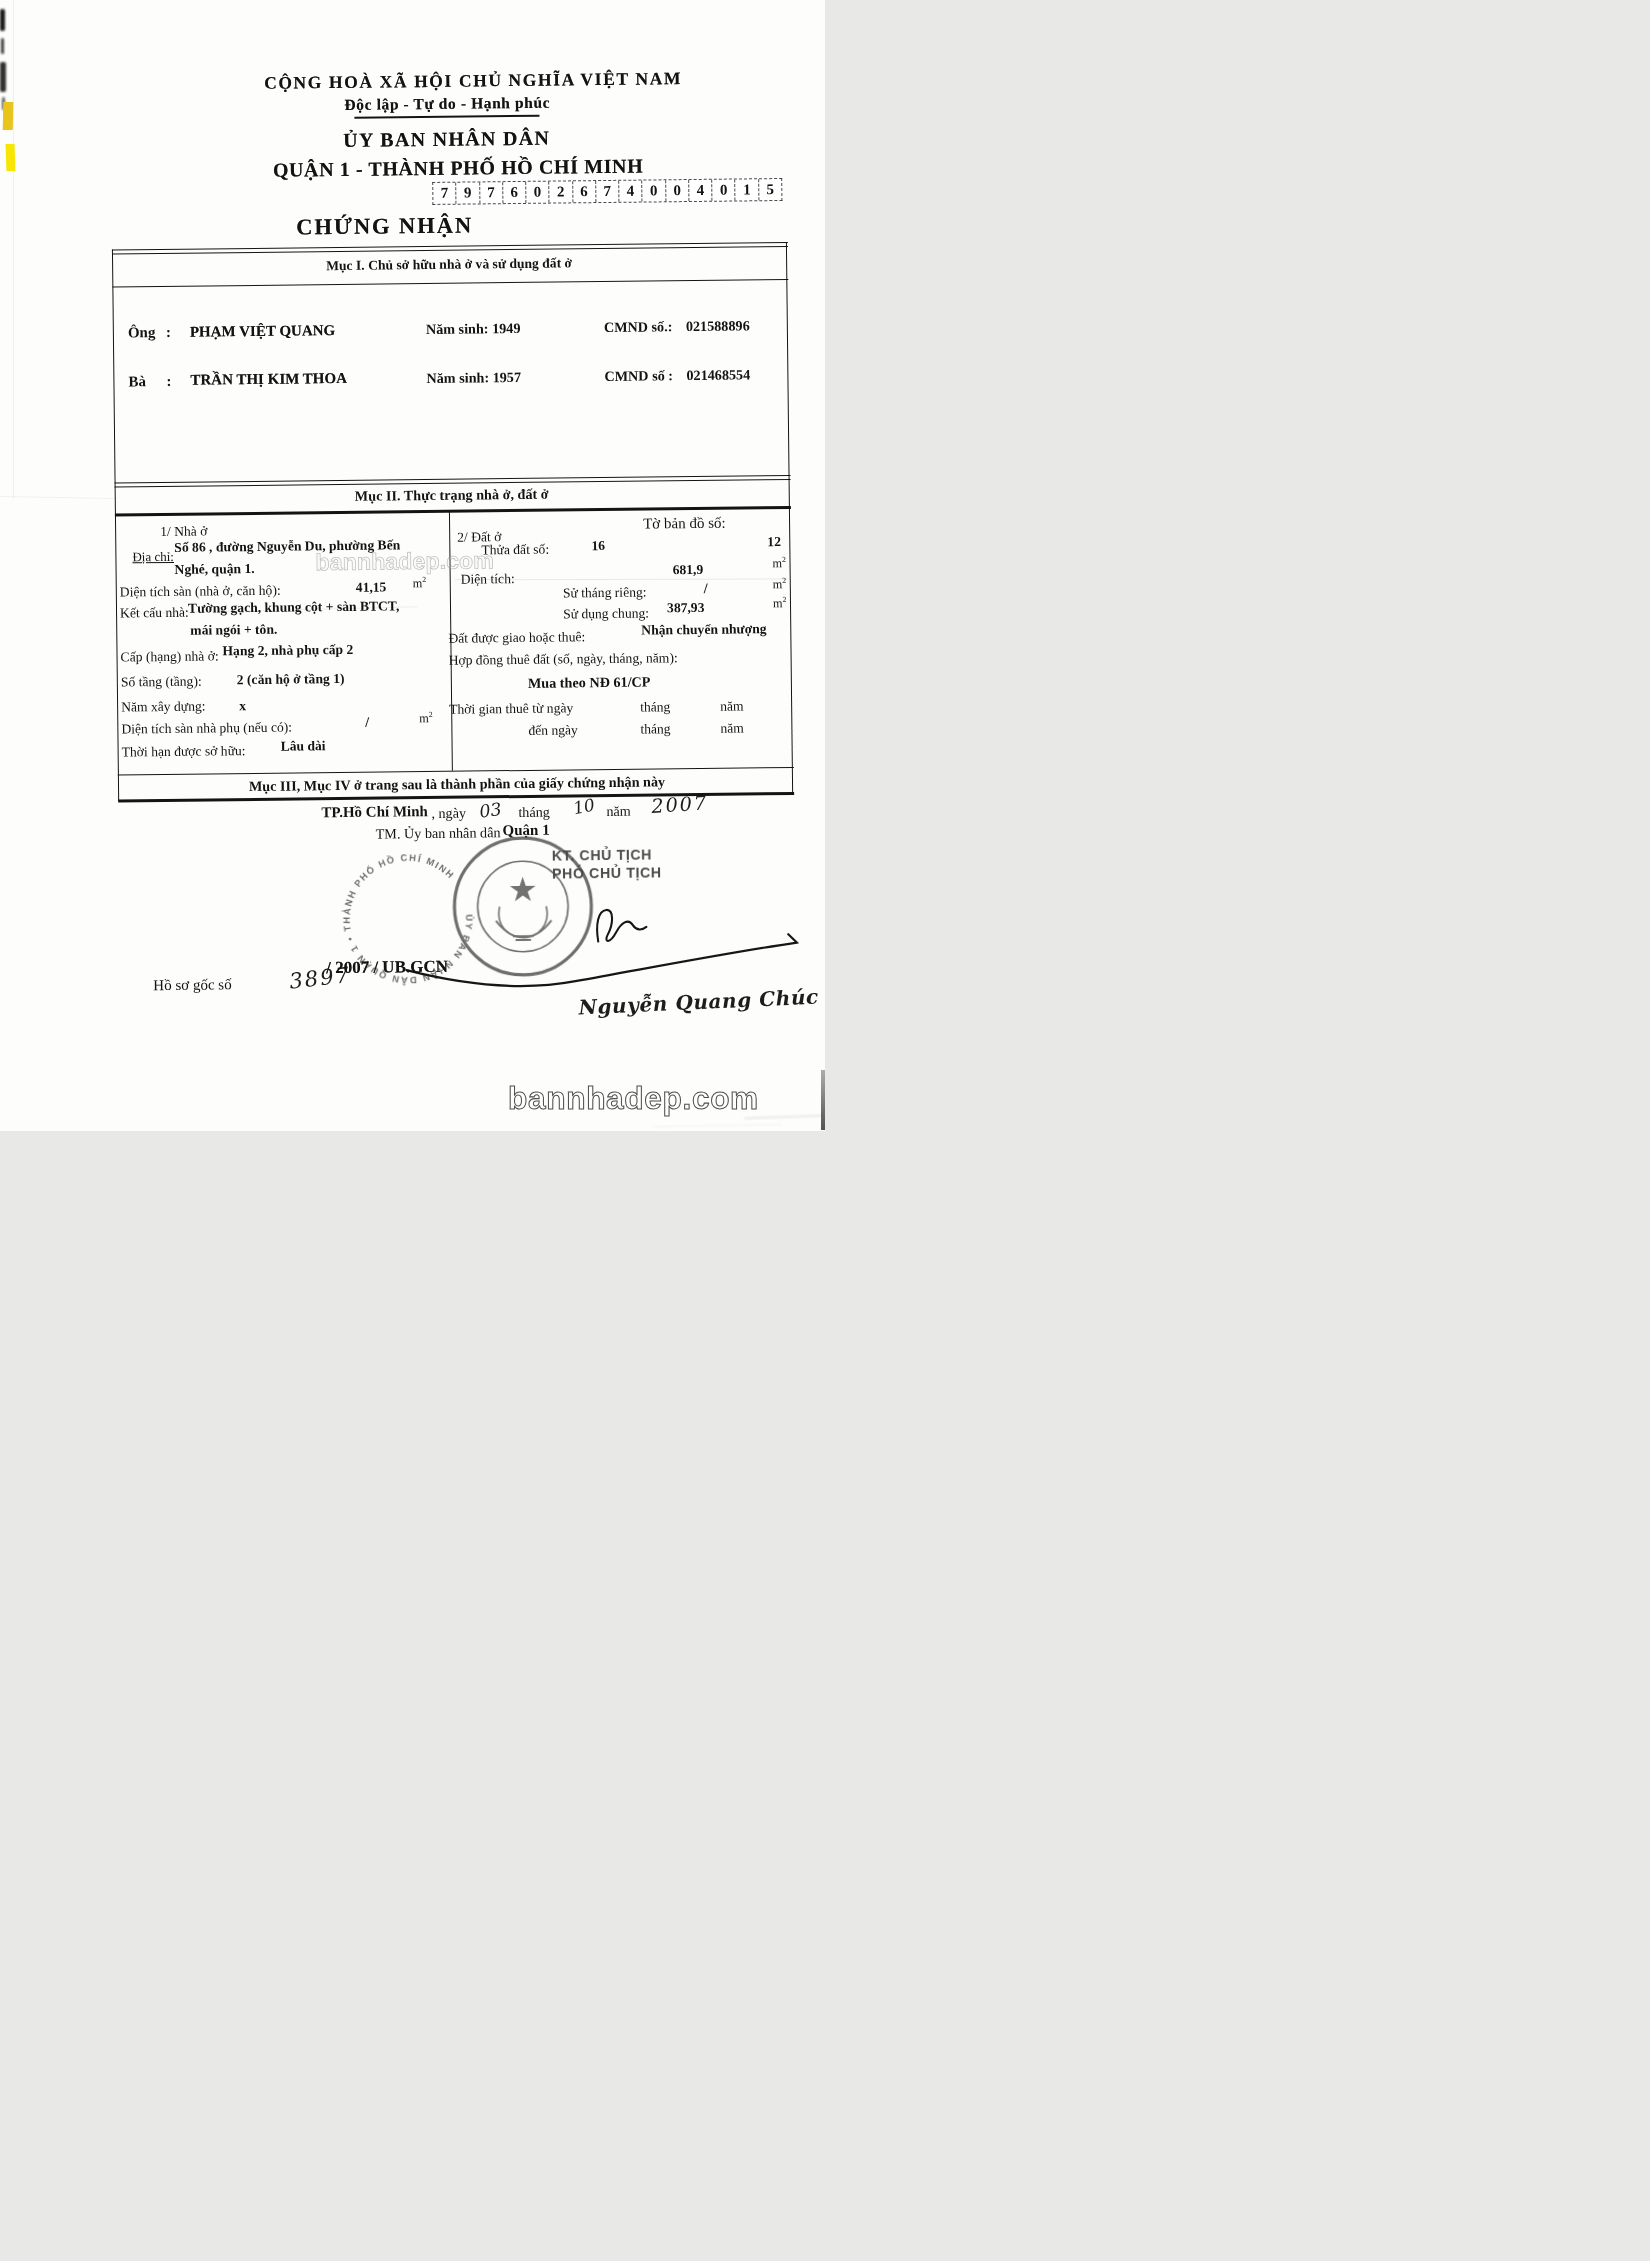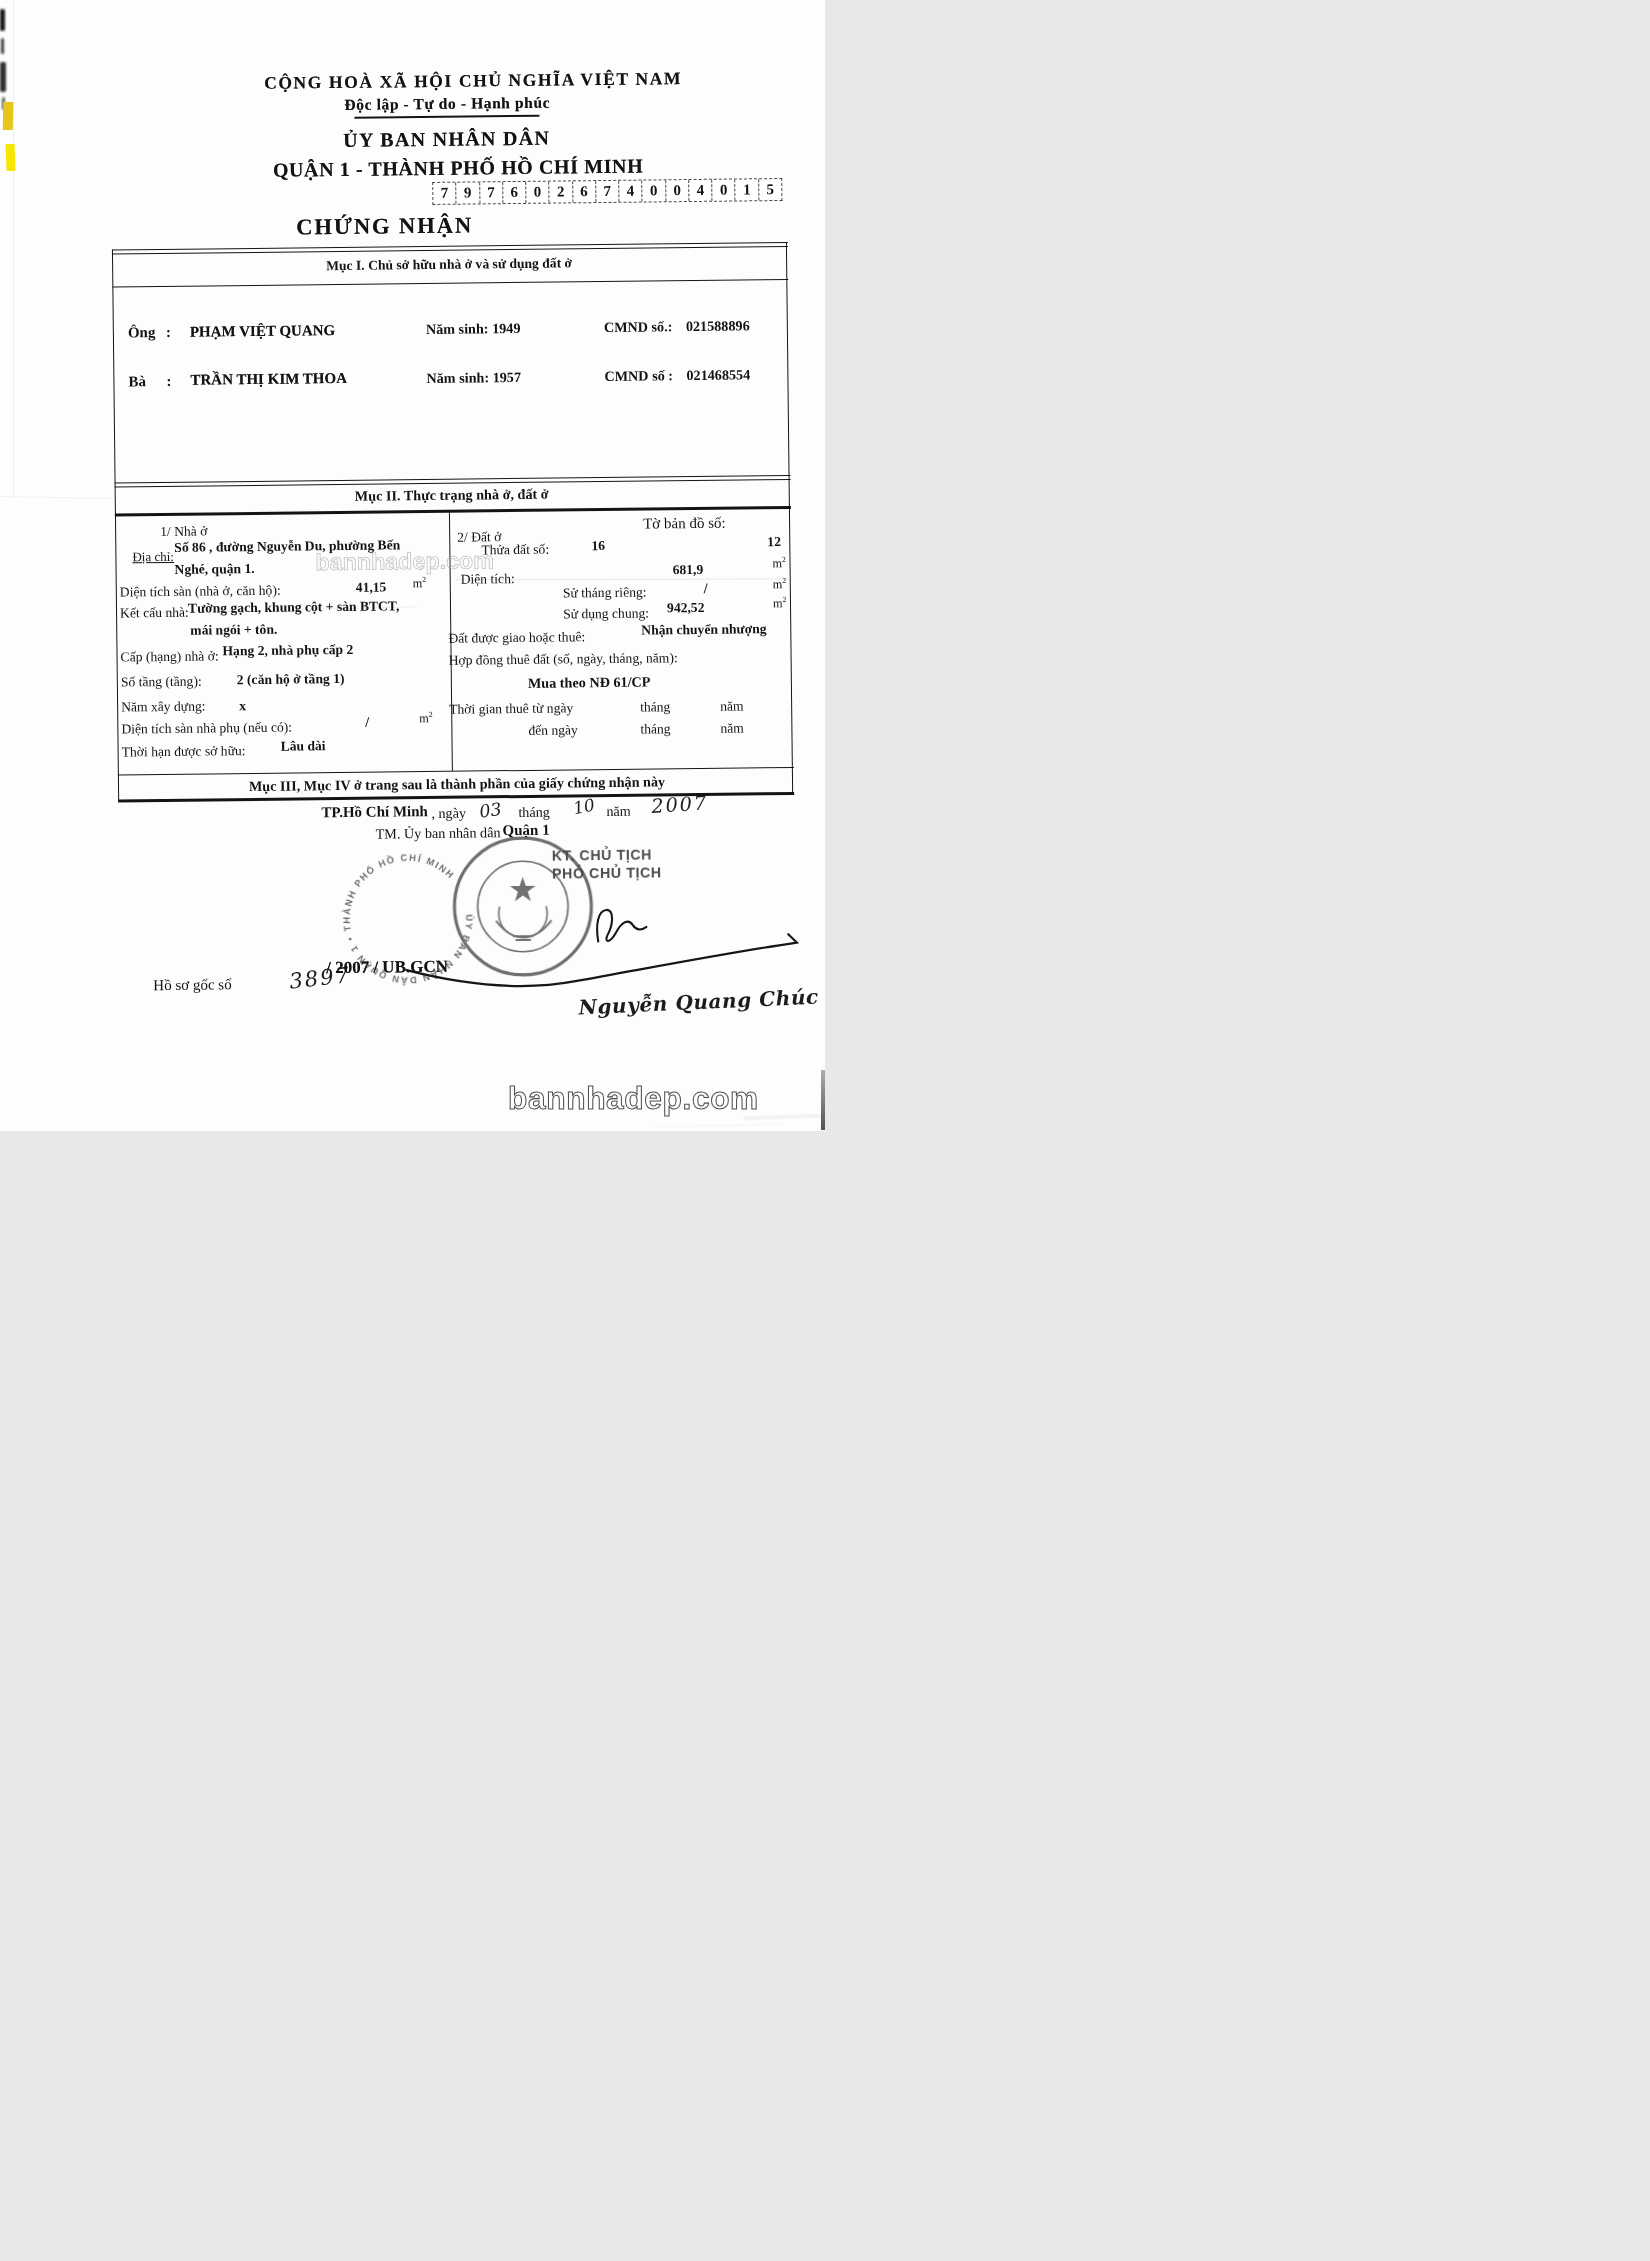--- a/index.html
+++ b/index.html
@@ -130,21 +130,21 @@
     <div class="t b" style="left:590px;top:540px;font-size:13.6px;">16</div>
     <div class="t" style="left:642px;top:518px;font-size:15px;">Tờ bản đồ số:</div>
     <div class="t b" style="left:766px;top:538px;font-size:13.6px;">12</div>
     <div class="t" style="left:459px;top:572px;font-size:13.6px;">Diện tích:</div>
     <div class="t b" style="left:671px;top:565px;font-size:13.6px;">681,9</div>
     <div class="t unit" style="left:771px;top:560px;"><span>m</span><sup>2</sup></div>
     <div class="t" style="left:561px;top:587px;font-size:13.6px;">Sử tháng riêng:</div>
     <div class="t b" style="left:702px;top:583px;font-size:14.2px;">/</div>
     <div class="t unit" style="left:771px;top:581px;"><span>m</span><sup>2</sup></div>
     <div class="t" style="left:561px;top:608px;font-size:13.6px;">Sử dụng chung:</div>
-    <div class="t b" style="left:665px;top:603px;font-size:13.6px;">942,52</div>
+    <div class="t b" style="left:665px;top:603px;font-size:13.6px;">387,93</div>
     <div class="t unit" style="left:771px;top:600px;"><span>m</span><sup>2</sup></div>
     <div class="t" style="left:446px;top:631px;font-size:13.6px;">Đất được giao hoặc thuê:</div>
     <div class="t b" style="left:639px;top:625px;font-size:13.6px;">Nhận chuyển nhượng</div>
     <div class="t" style="left:446px;top:653px;font-size:13.6px;">Hợp đồng thuê đất (số, ngày, tháng, năm):</div>
     <div class="t b" style="left:525px;top:676px;font-size:14.2px;">Mua theo NĐ 61/CP</div>
     <div class="t" style="left:446px;top:702px;font-size:13.6px;">Thời gian thuê từ ngày</div>
     <div class="t" style="left:637px;top:702px;font-size:13.6px;">tháng</div>
     <div class="t" style="left:717px;top:702px;font-size:13.6px;">năm</div>
     <div class="t" style="left:525px;top:724px;font-size:13.6px;">đến ngày</div>
     <div class="t" style="left:637px;top:724px;font-size:13.6px;">tháng</div>

